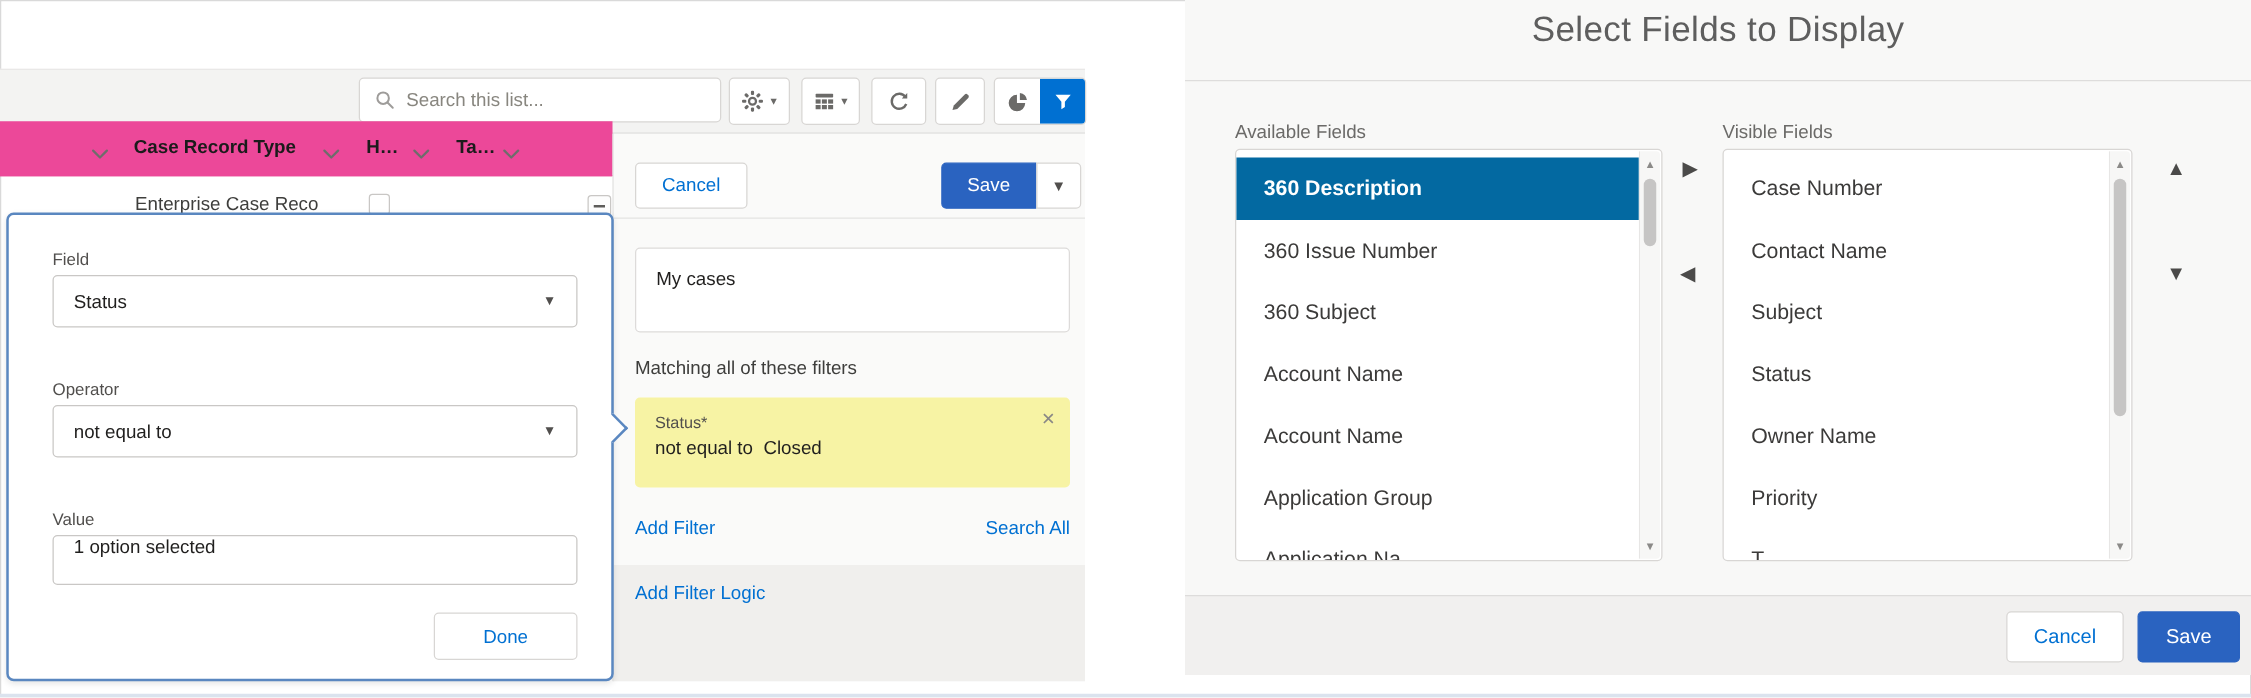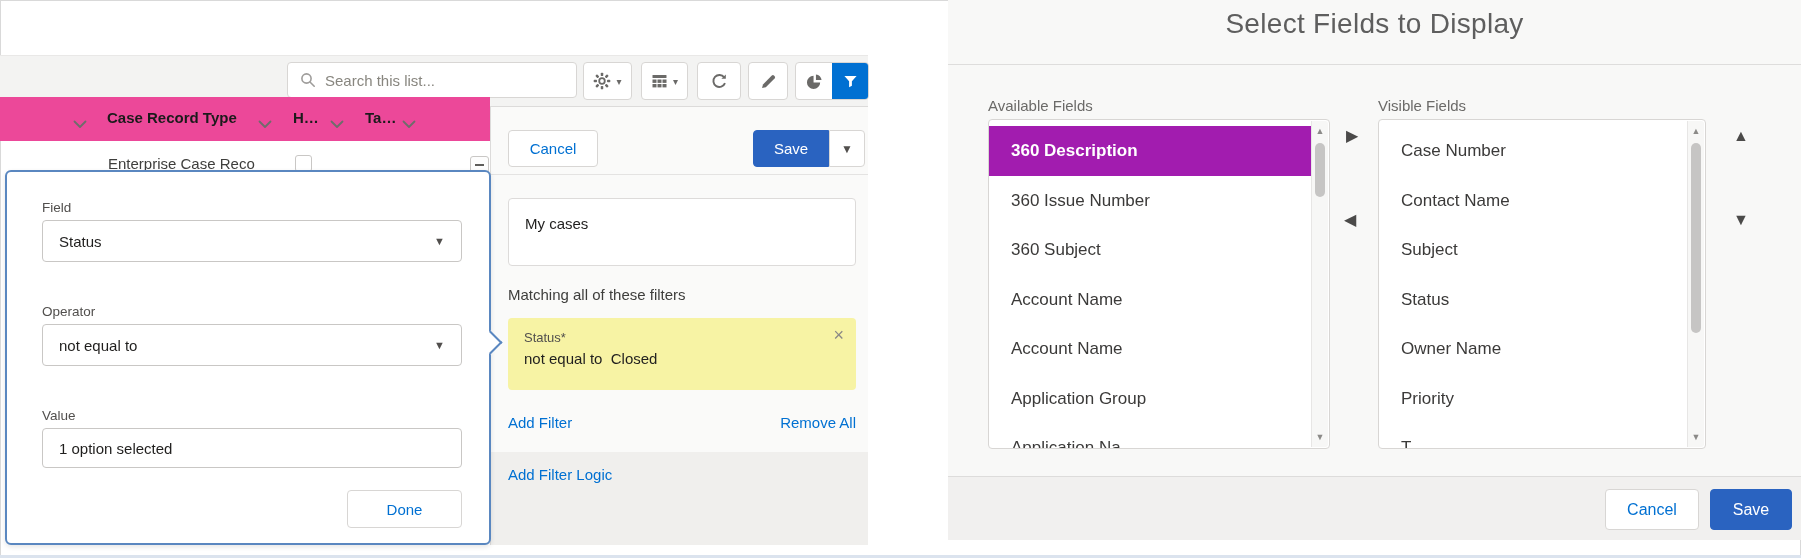--- a/index.html
+++ b/index.html
@@ -69,35 +69,35 @@
   .popover{ left:5px; top:170px; width:486px; height:375px; background:#fff;
     border:2px solid #5a87c0; border-radius:6px; z-index:5; box-shadow:0 2px 5px rgba(0,0,0,.10); }
   .notch{ position:absolute; right:-10px; top:162px; width:17px; height:17px; background:#fff;
     border-top:2px solid #5a87c0; border-right:2px solid #5a87c0; transform:rotate(45deg); }
   .pop-label{ position:absolute; left:35px; font-size:13.5px; color:#514f4d; }
   .pop-select{ position:absolute; left:35px; width:420px; height:42px; background:#fff;
     border:1px solid #c9c7c5; border-radius:4px; display:flex; align-items:center;
     padding:0 16px; font-size:15px; color:#201f1e; cursor:pointer; }
   .pop-select .sel-caret{ margin-left:auto; color:#514f4d; font-size:11px; }
   .pop-input{ position:absolute; left:35px; width:420px; height:40px; background:#fff;
-    border:1px solid #c9c7c5; border-radius:4px; display:flex; align-items:center;
-    padding:16px 16px; font-size:15px; color:#201f1e; cursor:text; }
+    border:1px solid #c9c7c5; border-radius:4px; display:flex; align-items:flex-start;
+    padding:0 16px; font-size:15px; color:#201f1e; cursor:text; }
   .done-btn{ position:absolute; left:340px; top:318px; width:115px; height:38px; }
 
   
   .dialog{ left:948px; top:0; width:853px; height:540px; background:#f8f8f7; }
   .dlg-title{ position:absolute; top:8px; left:0; width:100%; text-align:center;
     font-size:28px; font-weight:300; color:#5e5e5e; letter-spacing:.3px; }
   .dlg-title-divider{ position:absolute; top:64px; left:0; width:100%; height:1px; background:#dedddc; }
   .dl-label{ position:absolute; top:97px; font-size:15px; color:#6b6a68; }
   .dl-list{ position:absolute; top:119px; height:330px; background:#fff;
     border:1px solid #d8d6d4; border-radius:4px; overflow:hidden; padding-top:6px; }
   .dl-item{ height:49.5px; line-height:49.5px; padding-left:22px; margin-right:18px;
     font-size:17px; color:#3b3a39; white-space:nowrap; cursor:pointer; }
-  .dl-selected{ background:#a21caf; color:#fff; font-weight:bold; }
+  .dl-selected{ background:#0369a1; color:#fff; font-weight:bold; }
   .scrollbar{ position:absolute; top:1px; bottom:1px; right:1px; width:17px; background:#f7f7f6;
     border-left:1px solid #e7e6e5; border-radius:0 3px 3px 0; }
   .sb-arrow{ position:absolute; left:0; width:100%; text-align:center; font-size:9px; color:#8b8a88; cursor:pointer; }
   .sb-thumb{ position:absolute; left:3px; width:10px; background:#c6c5c4; border-radius:5px; cursor:grab; }
   .move-arrow{ position:absolute; font-size:16px; color:#4b4a49; cursor:pointer; line-height:1; }
 
   .dlg-footer{ position:absolute; top:476px; left:0; width:100%; height:64px; background:#f1f0ef;
     border-top:1px solid #dddcdb; }
   .dlg-cancel{ position:absolute; left:657px; top:12px; width:94px; height:41px; font-size:16px; }
   .dlg-save{ position:absolute; left:762px; top:12px; width:82px; height:41px; font-size:16px; }
@@ -242,21 +242,21 @@
   <div class="abs matching-text">Matching all of these filters</div>
 
   <div class="abs chip">
     <div class="chip-field">Status*</div>
     <div class="chip-cond">not equal to  Closed</div>
     <span class="chip-close">×</span>
   </div>
 
   <div class="abs links-row">
     <a class="link">Add Filter</a>
-    <a class="link">Remove All</a>
+    <a class="link">Search All</a>
   </div>
 
   <div class="abs sb-gray"></div>
   <a class="abs link logic-link">Add Filter Logic</a>
 
   <div class="abs popover">
     <div class="notch"></div>
 
     <div class="pop-label" style="top:28px;">Field</div>
     <div class="pop-select" style="top:48px;">

